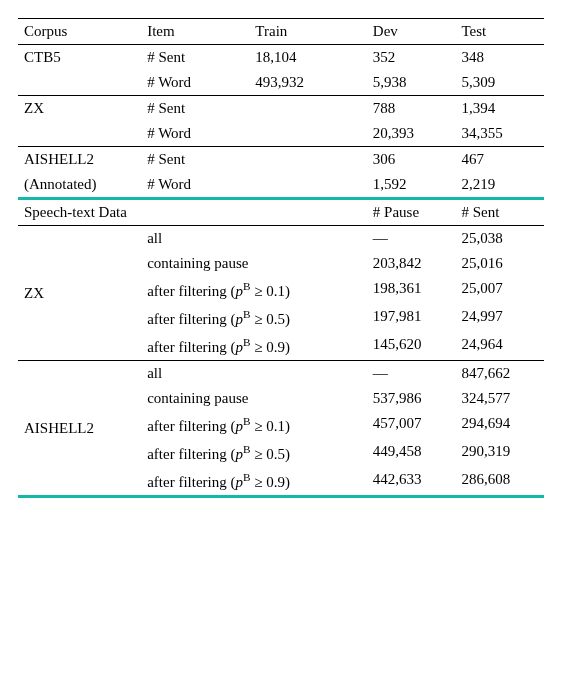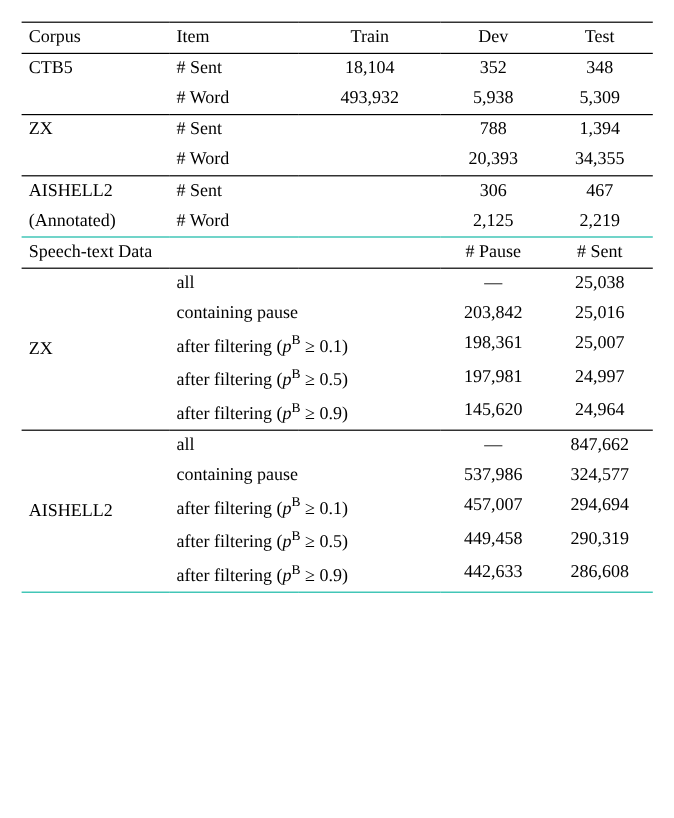--- a/index.html
+++ b/index.html
@@ -13,23 +13,23 @@
     }
     table {
       border-collapse: collapse;
       width: 100%;
     }
     td, th {
       padding: 4px 6px;
       vertical-align: top;
       text-align: left;
     }
-    .r { text-align: center; }
+    .r { text-align: left; }
     .top-border { border-top: 1px solid #000; }
-    .bottom-border { border-bottom: 1px solid #14b8a6; }
+    .bottom-border { border-bottom: 3px solid #14b8a6; }
     sup { font-size: 0.75em; }
     .nowrap { white-space: nowrap; }
   </style>
 </head>
 <body>
 
 <table>
 
   <tbody>
       <tr class="top-border">
@@ -72,21 +72,21 @@
     <td>AISHELL2</td>
     <td># Sent</td>
     <td class="r"></td>
     <td class="r">306</td>
     <td class="r">467</td>
   </tr>
   <tr class="bottom-border">
     <td>(Annotated)</td>
     <td># Word</td>
     <td class="r"></td>
-    <td class="r">2,125</td>
+    <td class="r">1,592</td>
     <td class="r">2,219</td>
   </tr>
 
   <tr class="top-border">
     <td colspan="2">Speech-text Data</td>
     <td></td>
     <td class="r"># Pause</td>
     <td class="r"># Sent</td>
   </tr>
 

